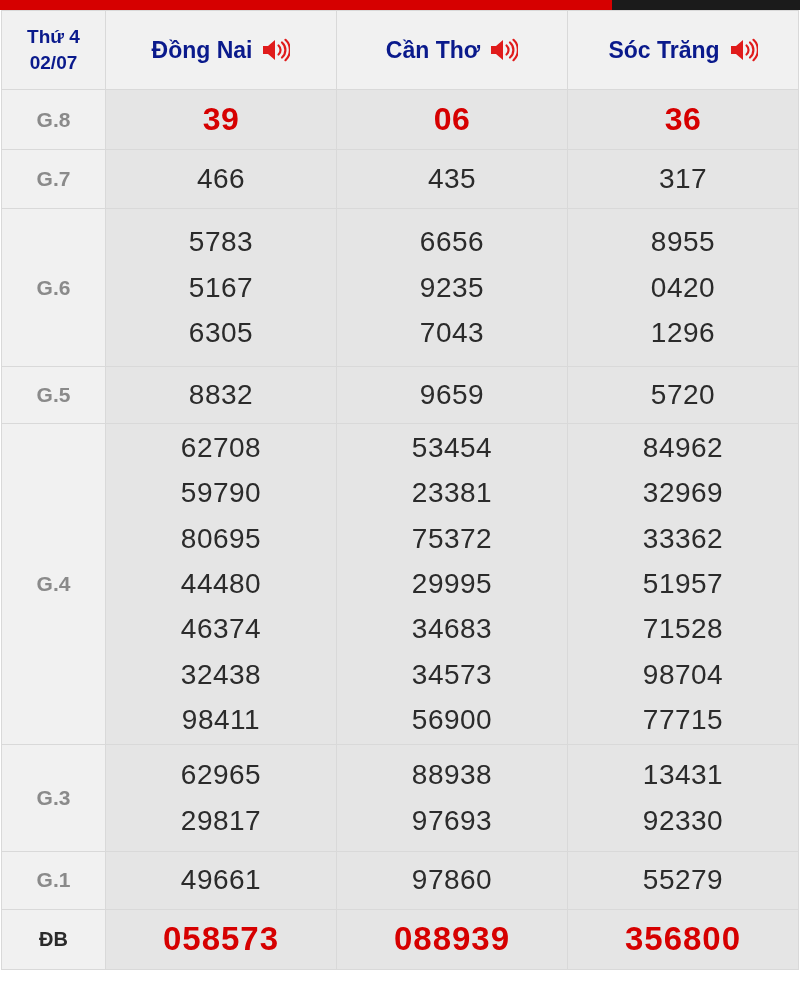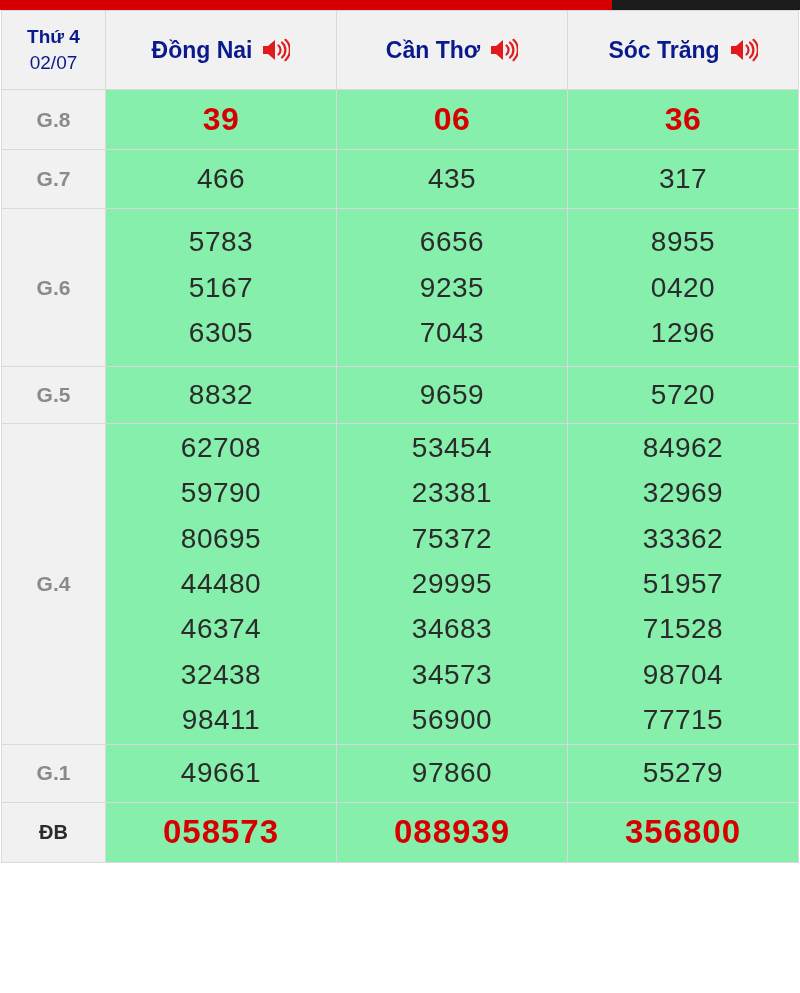--- a/index.html
+++ b/index.html
@@ -50,21 +50,21 @@
     background: #f1f1f1;
     height: 76px;
   }
   th.date-head {
     color: #0a1a8c;
     font-size: 19px;
     font-weight: bold;
     line-height: 1.35;
   }
   th.date-head .dow { display: block; }
-  th.date-head .dt  { display: block; font-weight: normal; }
+  th.date-head .dt  { display: block; font-weight: bold; }
   th.prov-head {
     color: #0a1a8c;
     font-size: 23px;
     font-weight: bold;
     position: relative;
   }
   .prov-inner {
     display: flex;
     align-items: center;
     justify-content: center;
@@ -83,21 +83,21 @@
     background: #f1f1f1;
     color: #8a8a8a;
     font-size: 21px;
     font-weight: bold;
   }
   td.rowlabel.db {
     color: #2b2b2b;
     font-size: 20px;
   }
   td.nums {
-    background: #86efac;
+    background: #e5e5e5;
     color: #2b2b2b;
     font-size: 28px;
     line-height: 1.62;
     font-weight: normal;
     letter-spacing: 0.5px;
   }
   td.nums.big-red {
     color: #d60000;
     font-size: 32px;
     font-weight: bold;
@@ -261,20 +261,35 @@
         <td class="nums">
           <span class="num-line">84962</span>
           <span class="num-line">32969</span>
           <span class="num-line">33362</span>
           <span class="num-line">51957</span>
           <span class="num-line">71528</span>
           <span class="num-line">98704</span>
           <span class="num-line">77715</span>
         </td>
       </tr>
+      <tr class="r-g3">
+        <td class="rowlabel">G.3</td>
+        <td class="nums">
+          <span class="num-line">62965</span>
+          <span class="num-line">29817</span>
+        </td>
+        <td class="nums">
+          <span class="num-line">88938</span>
+          <span class="num-line">97693</span>
+        </td>
+        <td class="nums">
+          <span class="num-line">13431</span>
+          <span class="num-line">92330</span>
+        </td>
+      </tr>
       <tr class="r-g1">
         <td class="rowlabel">G.1</td>
         <td class="nums">
             <span class="num-line">49661</span>
           </td>
         <td class="nums">
             <span class="num-line">97860</span>
           </td>
         <td class="nums">
             <span class="num-line">55279</span>

